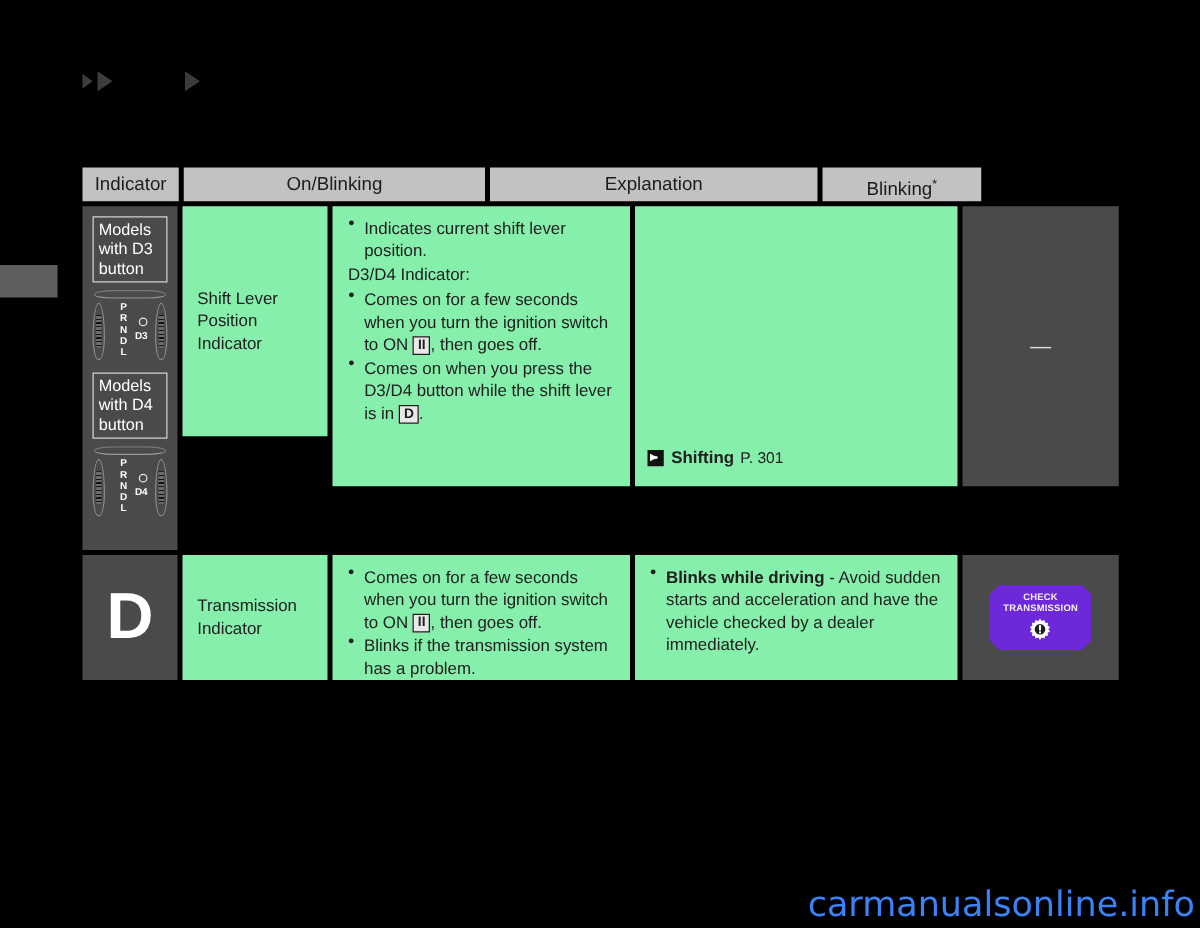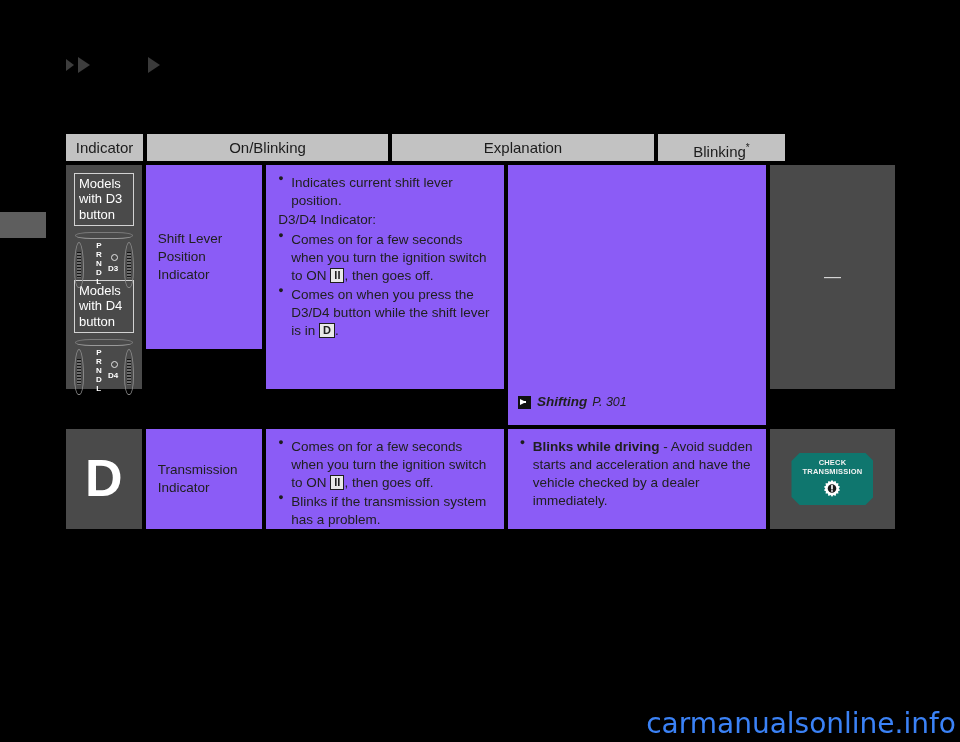--- a/index.html
+++ b/index.html
@@ -68,21 +68,21 @@
   }
   .sup { font-size: 10px; vertical-align: super; }
 
   .c-ind  { width: 77px; }
   .c-name { width: 118px; }
   .c-onbl { width: 241px; }
   .c-expl { width: 262px; }
   .c-msg  { width: 127px; }
 
   .bcell {
-    background: #8b5cf6;
+    background: #86efac;
     color: #202020;
     font-size: 13.5px;
     line-height: 1.33;
   }
   .bcell.dark { background: #4a4a4a; }
 
   
   .indicator-cell {
     padding: 8px 0 8px 0;
     display: flex; flex-direction: column;
@@ -232,21 +232,21 @@
     height: 100%;
     color: #d8d8d8;
     font-size: 17px;
   }
   .msg-icon-wrap {
     display: flex; align-items: center; justify-content: center;
     height: 100%;
   }
   .tell {
     width: 82px; height: 52px;
-    background: #0f766e;
+    background: #6d28d9;
     position: relative;
     clip-path: polygon(0 8px, 8px 0, calc(100% - 8px) 0, 100% 8px,
                        100% calc(100% - 8px), calc(100% - 8px) 100%,
                        8px 100%, 0 calc(100% - 8px));
     display: flex; flex-direction: column;
     align-items: center; justify-content: center;
   }
   .tell .tl-text {
     color: #f2f2f2;
     font-size: 7.5px;
@@ -288,21 +288,21 @@
 
     <div class="trow header">
       <div class="cell c-ind hcell">Indicator</div>
       <div class="cell c-onbl hcell">On/Blinking</div>
       <div class="cell c-expl hcell">Explanation</div>
       <div class="cell c-msg hcell"><span>Blinking</span><span class="sup">*</span></div>
     </div>
 
     <div class="trow body1">
 
-      <div class="cell c-ind bcell dark indicator-cell" style="height:224px;">
+      <div class="cell c-ind bcell dark indicator-cell" style="height:275px;">
         <div class="model-badge">
           <div>Models</div>
           <div>with D3</div>
           <div>button</div>
         </div>
         <div class="gate">
           <div class="bar-top"></div>
           <div class="rail l"></div>
           <div class="rail r"></div>
           <div class="serr"></div>
@@ -352,21 +352,21 @@
         <ul class="bl">
           <li>Indicates current shift lever position.</li>
         </ul>
         <div class="plainline">D3/D4 Indicator:</div>
         <ul class="bl">
           <li><span>Comes on for a few seconds when you turn the ignition switch to ON </span><span class="boxsym">II</span><span>, then goes off.</span></li>
           <li><span>Comes on when you press the D3/D4 button while the shift lever is in </span><span class="boxsym">D</span><span>.</span></li>
         </ul>
       </div>
 
-      <div class="cell c-expl bcell" style="height:260px;position:relative;font-style:italic;">
+      <div class="cell c-expl bcell" style="height:224px;position:relative;">
         <div class="xref" style="position:absolute;bottom:14px;left:0;height:auto;">
           <span class="arrowbox"></span>
           <span class="xtitle">Shifting</span>
           <span class="xpage">P. 301</span>
         </div>
       </div>
 
       <div class="cell c-msg bcell dark" style="height:224px;">
         <div class="msg-dash">—</div>
       </div>

